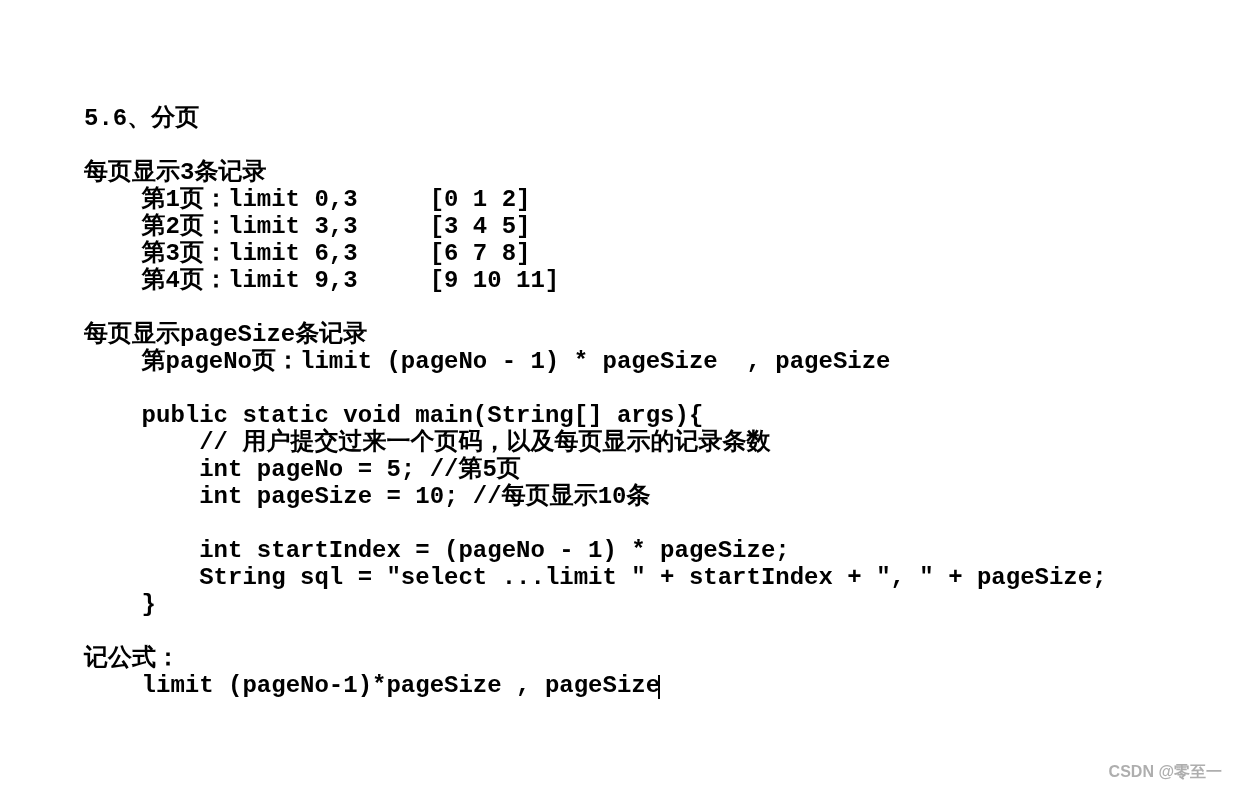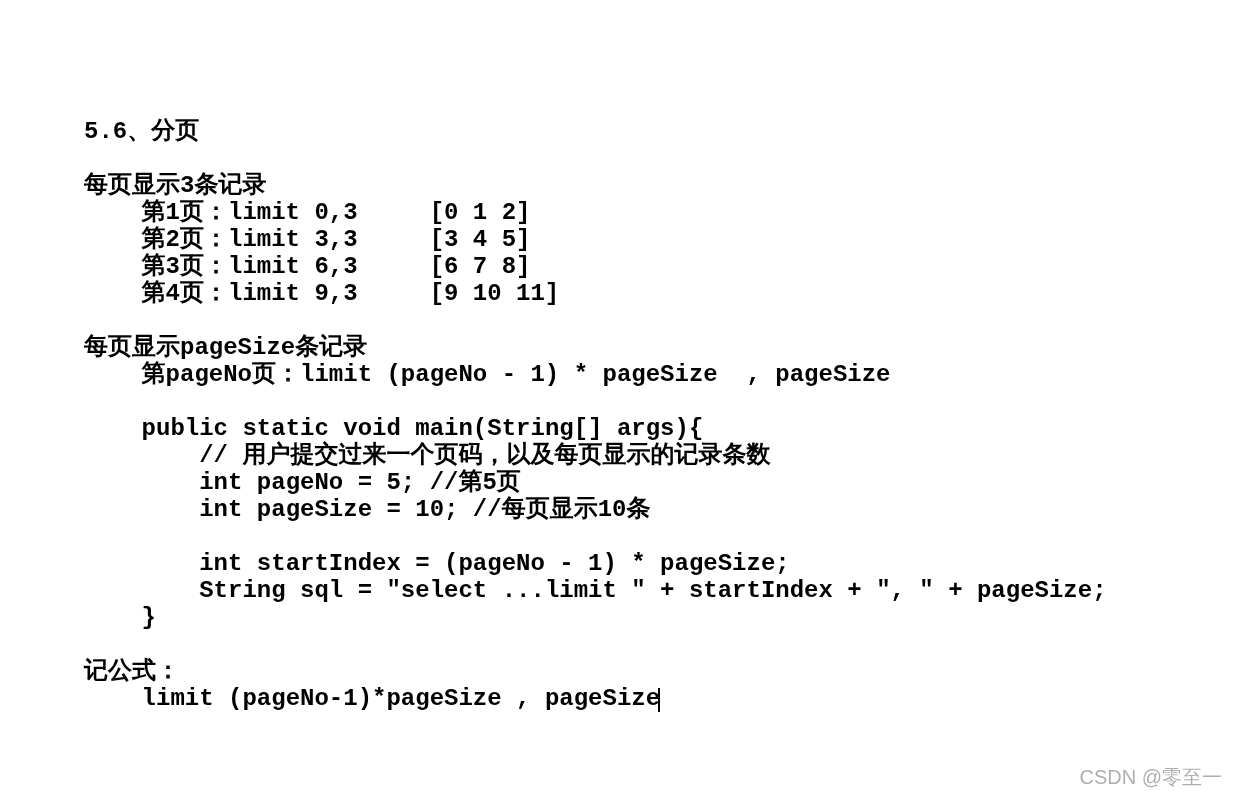--- a/index.html
+++ b/index.html
@@ -7,43 +7,43 @@
       width: 1240px;
       height: 791px;
       background: #fff;
       font-family: "SimSun", "宋体", "Courier New", monospace;
       position: relative;
       overflow: hidden;
     }
     .content {
       position: absolute;
       left: 84px;
-      top: 118px;
+      top: 105px;
       font-size: 24px;
       line-height: 27px;
       color: #000;
       white-space: pre;
       font-weight: bold;
     }
     .cursor {
       display: inline-block;
       width: 2px;
       height: 24px;
       background: #000;
       vertical-align: text-bottom;
       margin-left: -2px;
     }
     .watermark {
       position: absolute;
       right: 18px;
-      bottom: 0;
+      bottom: 8px;
       font-family: Arial, "Microsoft YaHei", sans-serif;
-      font-size: 20px;
+      font-size: 16px;
       color: rgba(120,120,120,0.6);
-      font-weight: normal;
+      font-weight: bold;
     }
   </style>
 </head>
 <body>
 
 <div class="content"><span>5.6、分页</span>
 
 <span>每页显示3条记录</span>
 <span>    第1页：limit 0,3     [0 1 2]</span>
 <span>    第2页：limit 3,3     [3 4 5]</span>

